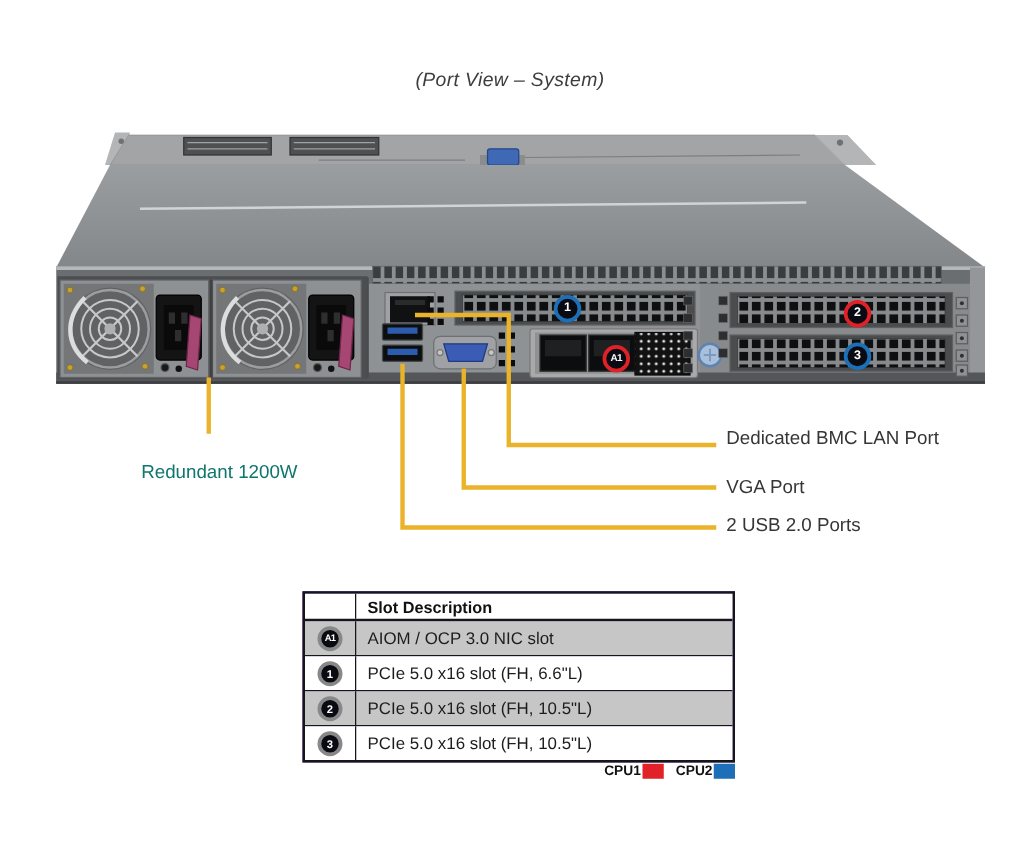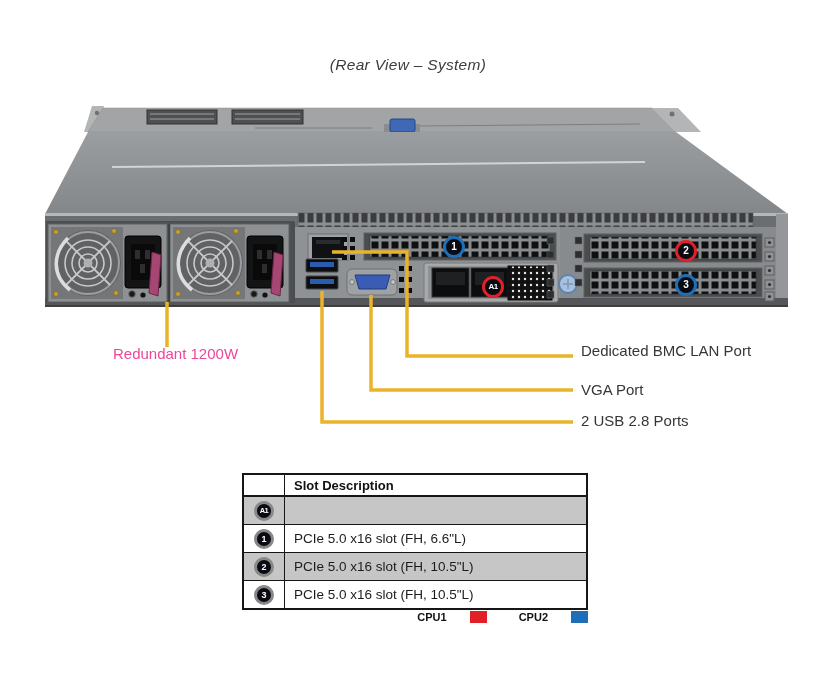--- a/index.html
+++ b/index.html
@@ -14,55 +14,55 @@
 
   
   .img-badge{position:absolute;width:16px;height:16px;border-radius:50%;
     background:#0a0b12;border:3.5px solid #888;color:#fff;font-weight:bold;
     font-size:10px;line-height:16px;text-align:center;box-sizing:content-box;}
   .img-badge.small{font-size:8px;letter-spacing:-0.5px;}
   [data-ring="cpu1"]{border-color:var(--cpu1,#e02128);}
   [data-ring="cpu2"]{border-color:var(--cpu2,#1d70b7);}
 
   .callout-label{position:absolute;font-size:15px;color:#363636;white-space:nowrap;}
-  .psu-label{position:absolute;left:28px;top:344px;width:295px;text-align:center;
-    font-size:15px;color:#ec4899;line-height:19px;}
+  .psu-label{position:absolute;left:28px;top:368px;width:295px;text-align:center;
+    font-size:15px;color:#0f766e;line-height:19px;}
 
   .slot-table{position:absolute;left:242px;top:473px;width:346px;
     border:2px solid #161616;background:#6d28d9;box-sizing:border-box;}
   .thead{display:flex;height:20px;border-bottom:2.5px solid #161616;background:#fff;}
   .trow{display:flex;height:27px;border-bottom:1.5px solid #161616;background:#fff;}
   .trow:last-child{border-bottom:none;}
   .trow.gray{background:var(--row-gray,#c5c6c5);}
   .badge-col{width:40px;flex:0 0 40px;border-right:1.5px solid #161616;
     display:flex;align-items:center;justify-content:center;}
   .desc-col{flex:1;display:flex;align-items:center;padding-left:9px;
     font-size:13.5px;color:#1c1c1c;}
   .thead .desc-col{font-weight:bold;font-size:13px;color:#111;}
   .tbadge{width:14px;height:14px;border-radius:50%;background:#0a0b12;
     border:3px solid #888;color:#fff;font-weight:bold;font-size:9px;
     line-height:14px;text-align:center;box-sizing:content-box;}
   .tbadge.small{font-size:7.5px;letter-spacing:-0.5px;}
 
   .legend{position:absolute;left:242px;top:611px;width:346px;display:flex;
-    justify-content:flex-end;align-items:center;gap:23px;
+    justify-content:flex-end;align-items:center;gap:1px;
     font-size:11px;font-weight:bold;color:#111;}
   .legend .lbl2{margin-left:9px;text-align:right;}
   .swatch{width:17px;height:12px;display:inline-block;}
   [data-swatch="cpu1"]{background:var(--cpu1,#e02128);}
   [data-swatch="cpu2"]{background:var(--cpu2,#1d70b7);}
 
   .callout-line{stroke:var(--accent,#eab32a);stroke-width:3.5;fill:none;}
 </style>
 </head>
 <body>
 
 <div class="page">
 
-  <div class="fig-title">(Rear View – System)</div>
+  <div class="fig-title">(Port View – System)</div>
 
   <svg class="figure-svg" viewBox="0 0 816 460">
     <defs>
       <linearGradient id="coverGrad" x1="0" y1="0" x2="0" y2="1">
         <stop offset="0" stop-color="#9b9ea0"></stop>
           <stop offset="1" stop-color="#84878a"></stop>
       </linearGradient>
       <pattern id="ventSq" width="10" height="10" patternUnits="userSpaceOnUse">
         <rect width="10" height="10" fill="#888b8e"></rect>
         <rect x="1.5" y="1.5" width="7" height="7" fill="#0e0f10"></rect>
@@ -249,31 +249,32 @@
   <div class="img-badge" style="left:443px;top:236px;" data-ring="cpu2">1</div>
   <div class="img-badge" style="left:675px;top:240px;" data-ring="cpu1">2</div>
   <div class="img-badge" style="left:675px;top:274px;" data-ring="cpu2">3</div>
   <div class="img-badge small" style="left:482px;top:276px;" data-ring="cpu1">A1</div>
 
   <div class="psu-label">
     <div>Redundant 1200W</div>
   </div>
   <div class="callout-label" style="left:581px;top:342px;">Dedicated BMC LAN Port</div>
   <div class="callout-label" style="left:581px;top:381px;text-align:center;">VGA Port</div>
-  <div class="callout-label" style="left:581px;top:412px;">2 USB 2.8 Ports</div>
+  <div class="callout-label" style="left:581px;top:412px;">2 USB 2.0 Ports</div>
 
   <div class="slot-table">
     <div class="thead">
       <div class="badge-col"></div>
       <div class="desc-col">Slot Description</div>
     </div>
     <div class="trow gray">
       <div class="badge-col">
         <div class="tbadge small" data-ring="cpu1">A1</div>
       </div>
+      <div class="desc-col">AIOM / OCP 3.0 NIC slot</div>
     </div>
     <div class="trow">
       <div class="badge-col">
         <div class="tbadge" data-ring="cpu2">1</div>
       </div>
       <div class="desc-col">PCIe 5.0 x16 slot (FH, 6.6"L)</div>
     </div>
     <div class="trow gray">
       <div class="badge-col">
         <div class="tbadge" data-ring="cpu1">2</div>

